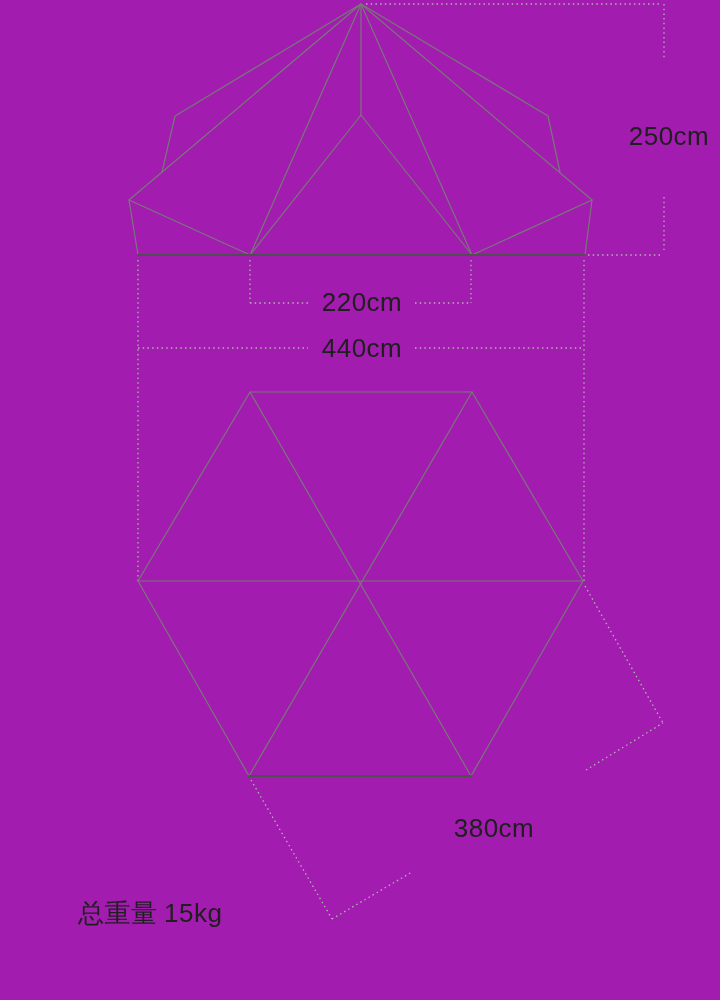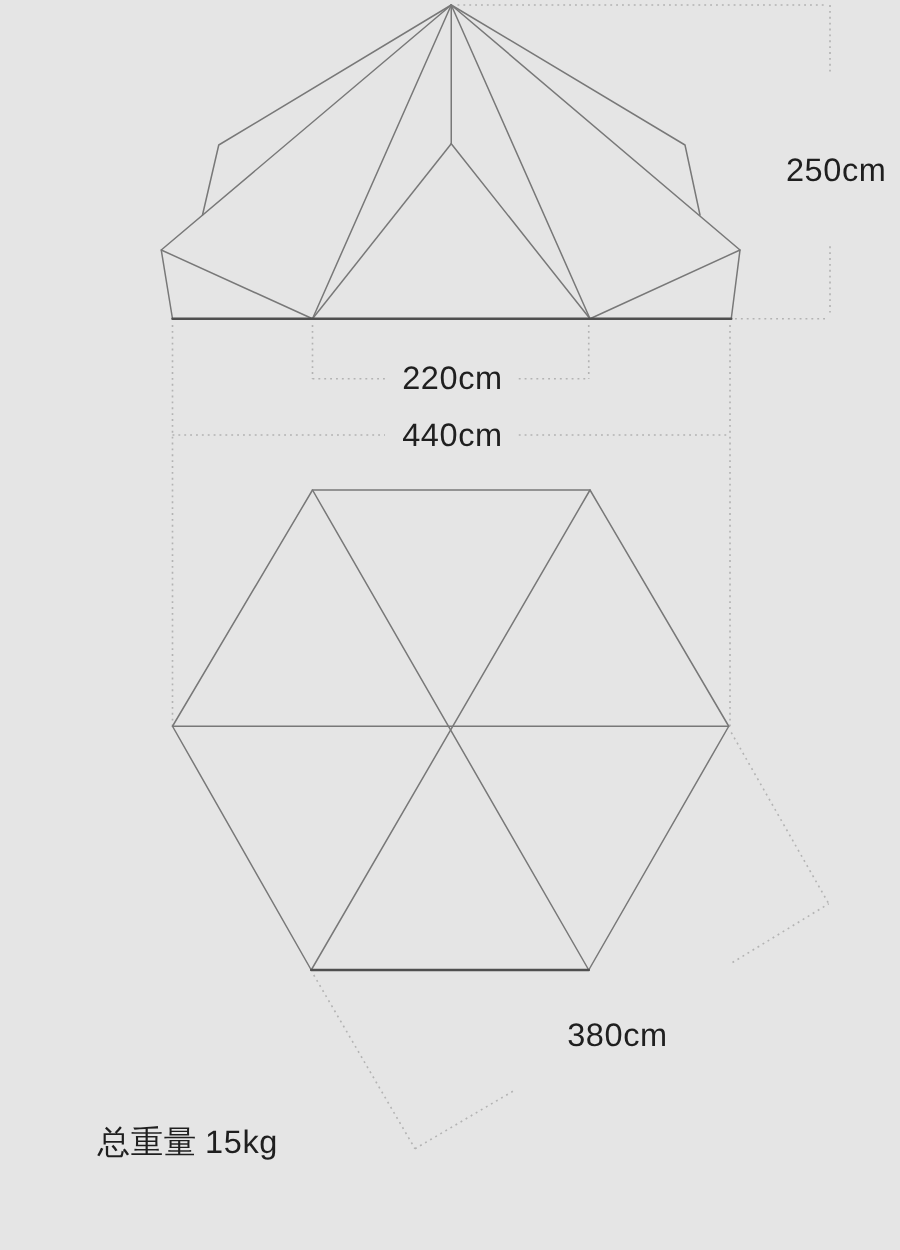--- a/index.html
+++ b/index.html
@@ -4,21 +4,21 @@
 <style>
   html, body {
     margin: 0;
     padding: 0;
     background: #ffffff;
   }
   .page {
     position: relative;
     width: 720px;
     height: 1000px;
-    background: #e5e5e5;
+    background: #a21caf;
     overflow: hidden;
     font-family: "Liberation Sans", sans-serif;
   }
   svg text {
     font-family: "Liberation Sans", sans-serif;
     font-size: 26px;
     letter-spacing: 0.5px;
   }
   .thin  { fill: none; stroke-width: 1.2; stroke-linejoin: round; stroke-linecap: round; }
   .heavy { fill: none; stroke-width: 2;   stroke-linecap: round; }

